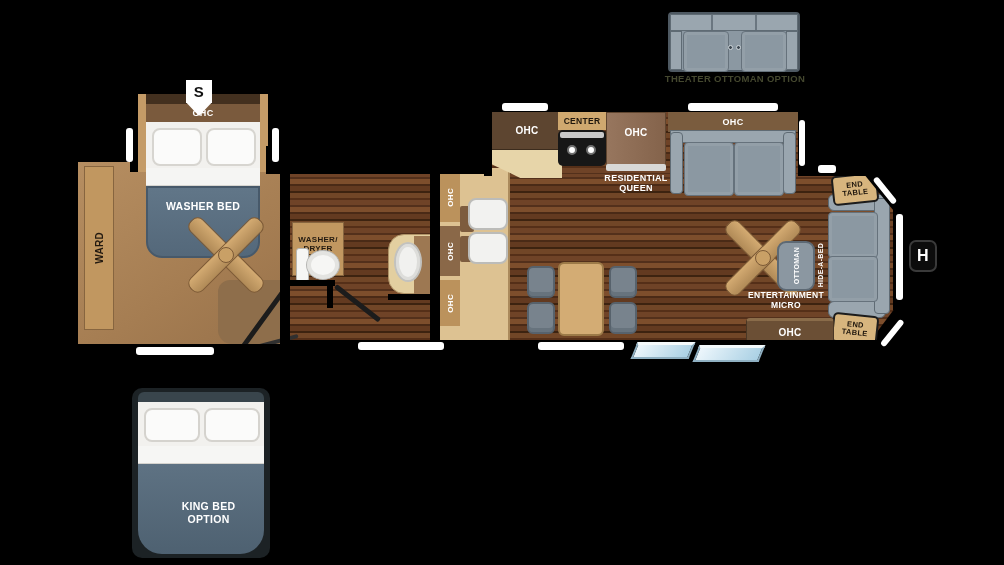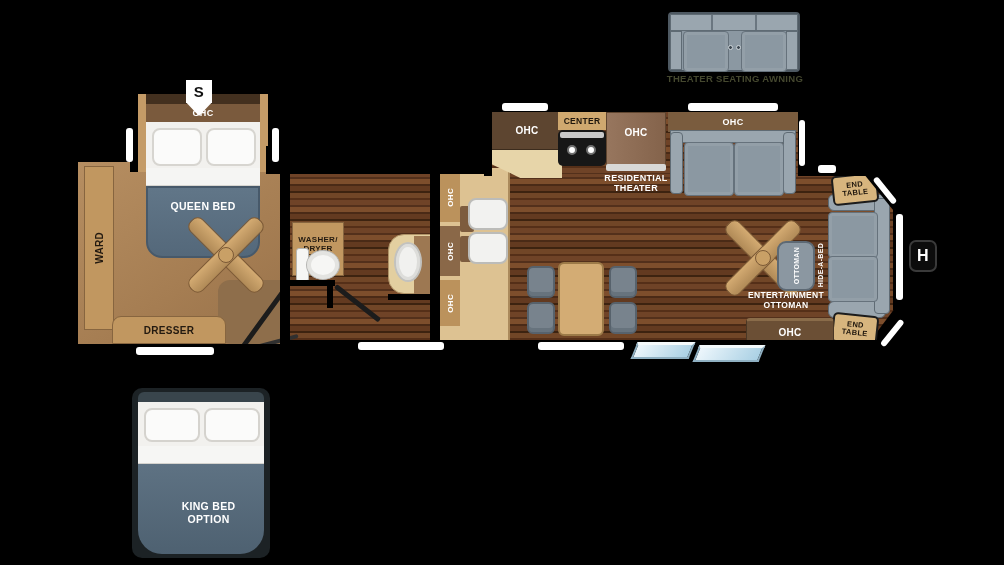--- a/index.html
+++ b/index.html
@@ -46,33 +46,30 @@
   <div class="a" style="left:138px;top:94px;width:8px;height:78px;background:#c49b67;"></div>
   <div class="a" style="left:260px;top:94px;width:8px;height:78px;background:#c49b67;"></div>
   <div class="a" style="left:146px;top:94px;width:114px;height:12px;background:#43301f;"></div>
   <div class="a f w cen" style="left:146px;top:104px;width:114px;height:18px;background:#7a5a3d;font-size:9px;">OHC</div>
   <div class="a" style="left:146px;top:122px;width:114px;height:52px;background:#f2f1ee;"></div>
   <div class="a" style="left:152px;top:128px;width:50px;height:38px;background:#fbfbfa;border:2px solid #d7d5d0;border-radius:8px;"></div>
   <div class="a" style="left:206px;top:128px;width:50px;height:38px;background:#fbfbfa;border:2px solid #d7d5d0;border-radius:8px;"></div>
   <div class="a" style="left:146px;top:168px;width:114px;height:20px;background:#f5f5f3;border-bottom:3px solid #d8d6d1;"></div>
   <div class="a" style="left:146px;top:186px;width:114px;height:72px;border:2px solid #47596a;border-radius:0 0 16px 16px;
               background:linear-gradient(#617688,#54687a);">
-    <div class="a f w" style="left:0;top:12px;width:100%;font-size:10.5px;">QUEEN BED</div>
+    <div class="a f w" style="left:0;top:12px;width:100%;font-size:10.5px;">WASHER BED</div>
   </div>
   <div class="a" style="left:177px;top:206px;width:96px;height:96px;">
     <div class="fanbar" style="transform:rotate(45deg);"></div>
     <div class="fanbar" style="transform:rotate(-45deg);"></div>
     <div class="fanhub"></div>
   </div>
 
   <div class="a tanfurn cen" style="left:84px;top:166px;width:30px;height:164px;">
     <span class="f vt" style="font-size:10px;color:#231a10;">WARD</span>
-  </div>
-  <div class="a tanfurn cen" style="left:112px;top:316px;width:114px;height:28px;border-radius:9px 9px 0 0;">
-    <span class="f" style="font-size:10px;color:#231a10;">DRESSER</span>
   </div>
 
   <div class="a tanfurn cen" style="left:292px;top:176px;width:52px;height:54px;margin-top:46px;">
     <span class="f pre" style="font-size:8px;color:#231a10;">WASHER/
 DRYER
 PREP</span>
   </div>
   <div class="a" style="left:296px;top:248px;width:13px;height:34px;background:#f6f6f4;border:1px solid #b5b5b2;border-radius:3px;"></div>
   <div class="a" style="left:306px;top:250px;width:34px;height:30px;background:#f6f6f4;border:1px solid #b5b5b2;
               border-radius:50%;box-shadow:inset 0 0 0 4px #e3e3e0;"></div>
@@ -109,21 +106,21 @@
     <div class="a" style="left:2px;top:2px;width:44px;height:6px;background:#c9c9c9;border-radius:2px;"></div>
     <div class="a" style="left:9px;top:15px;width:10px;height:10px;border-radius:50%;background:#fff;border:2px solid #6f6f6f;"></div>
     <div class="a" style="left:28px;top:15px;width:10px;height:10px;border-radius:50%;background:#fff;border:2px solid #6f6f6f;"></div>
   </div>
   <div class="a" style="left:606px;top:112px;width:60px;height:56px;border:1px solid #5f452f;
               background:linear-gradient(90deg,#97765e,#84634b);">
     <div class="a f w" style="left:0;top:14px;width:100%;font-size:10px;">OHC</div>
   </div>
   <div class="a" style="left:606px;top:164px;width:60px;height:7px;background:#d8d8d6;border-radius:2px;"></div>
   <div class="a f w pre" style="left:588px;top:173px;width:96px;font-size:9px;">RESIDENTIAL
-THEATER</div>
+QUEEN</div>
 
   <div class="a cen" style="left:668px;top:112px;width:130px;height:20px;background:#7a5c3e;">
     <span class="f w" style="font-size:9px;">OHC</span>
   </div>
   <div class="a" style="left:670px;top:130px;width:126px;height:66px;">
     <div class="a sofagray" style="left:0;top:0;width:126px;height:13px;"></div>
     <div class="a sofagray" style="left:0;top:2px;width:13px;height:62px;border-radius:4px;"></div>
     <div class="a sofagray" style="left:113px;top:2px;width:13px;height:62px;border-radius:4px;"></div>
     <div class="cush" style="left:14px;top:12px;width:48px;height:52px;"></div>
     <div class="cush" style="left:64px;top:12px;width:48px;height:52px;"></div>
@@ -157,21 +154,21 @@
               border-radius:5px;transform:rotate(-6deg);">
     <span class="f pre" style="font-size:7.5px;color:#1d150c;line-height:1.05;">END
 TABLE</span>
   </div>
   <div class="a cen" style="left:832px;top:314px;width:46px;height:30px;background:#d7b57e;border:2px solid #1c1c1c;
               border-radius:5px;transform:rotate(6deg);">
     <span class="f pre" style="font-size:7.5px;color:#1d150c;line-height:1.05;">END
 TABLE</span>
   </div>
   <div class="a f w pre" style="left:740px;top:291px;width:92px;font-size:8.5px;line-height:1.15;">ENTERTAINMENT
-OTTOMAN</div>
+MICRO</div>
   <div class="a cen" style="left:746px;top:318px;width:88px;height:26px;background:#6b4f35;border:1px solid #4a3725;
               border-top:3px solid #8a6c4a;border-radius:4px;">
     <span class="f w" style="font-size:10px;">OHC</span>
   </div>
 
   <div class="a swing" style="left:337px;top:284px;width:56px;height:5px;transform:rotate(38deg);"></div>
   <div class="a swing" style="left:288px;top:289px;width:84px;height:5px;transform:rotate(126deg);"></div>
   <div class="a swing" style="left:230px;top:352px;width:70px;height:4px;transform:rotate(-15deg);background:#303030;"></div>
   <div class="a wall" style="left:287px;top:280px;width:48px;height:6px;"></div>
   <div class="a wall" style="left:327px;top:280px;width:6px;height:28px;"></div>
@@ -223,21 +220,21 @@
     <div class="a sofagray" style="left:0;top:0;width:128px;height:17px;"></div>
     <div class="a" style="left:41px;top:1px;width:2px;height:15px;background:#6a7680;"></div>
     <div class="a" style="left:85px;top:1px;width:2px;height:15px;background:#6a7680;"></div>
     <div class="a sofagray" style="left:0;top:17px;width:12px;height:39px;"></div>
     <div class="a sofagray" style="left:116px;top:17px;width:12px;height:39px;"></div>
     <div class="cush" style="left:13px;top:17px;width:44px;height:39px;"></div>
     <div class="cush" style="left:71px;top:17px;width:44px;height:39px;"></div>
     <div class="a" style="left:58px;top:31px;width:5px;height:5px;border-radius:50%;background:#3e4952;border:1px solid #cfd6da;"></div>
     <div class="a" style="left:66px;top:31px;width:5px;height:5px;border-radius:50%;background:#3e4952;border:1px solid #cfd6da;"></div>
   </div>
-  <div class="a f" style="left:640px;top:73px;width:190px;font-size:9.5px;color:#45482f;">THEATER SEATING AWNING</div>
+  <div class="a f" style="left:640px;top:73px;width:190px;font-size:9.5px;color:#45482f;">THEATER OTTOMAN OPTION</div>
 
   <div class="a" style="left:132px;top:388px;width:138px;height:170px;background:#1c2225;border-radius:10px;">
     <div class="a" style="left:6px;top:4px;width:126px;height:12px;background:#39454c;border-radius:6px 6px 0 0;"></div>
     <div class="a" style="left:6px;top:14px;width:126px;height:44px;background:#f2f1ee;"></div>
     <div class="a" style="left:12px;top:20px;width:56px;height:34px;background:#fbfbfa;border:2px solid #d5d3ce;border-radius:8px;"></div>
     <div class="a" style="left:72px;top:20px;width:56px;height:34px;background:#fbfbfa;border:2px solid #d5d3ce;border-radius:8px;"></div>
     <div class="a" style="left:6px;top:58px;width:126px;height:20px;background:#f6f6f4;border-bottom:3px solid #d5d3ce;"></div>
     <div class="a" style="left:6px;top:76px;width:126px;height:90px;border-radius:0 0 24px 24px;
                 background:linear-gradient(#5e7283,#4e6171);">
       <div class="a f w pre" style="left:0;top:36px;width:100%;font-size:10.5px;line-height:1.2;padding-left:15px;">KING BED

